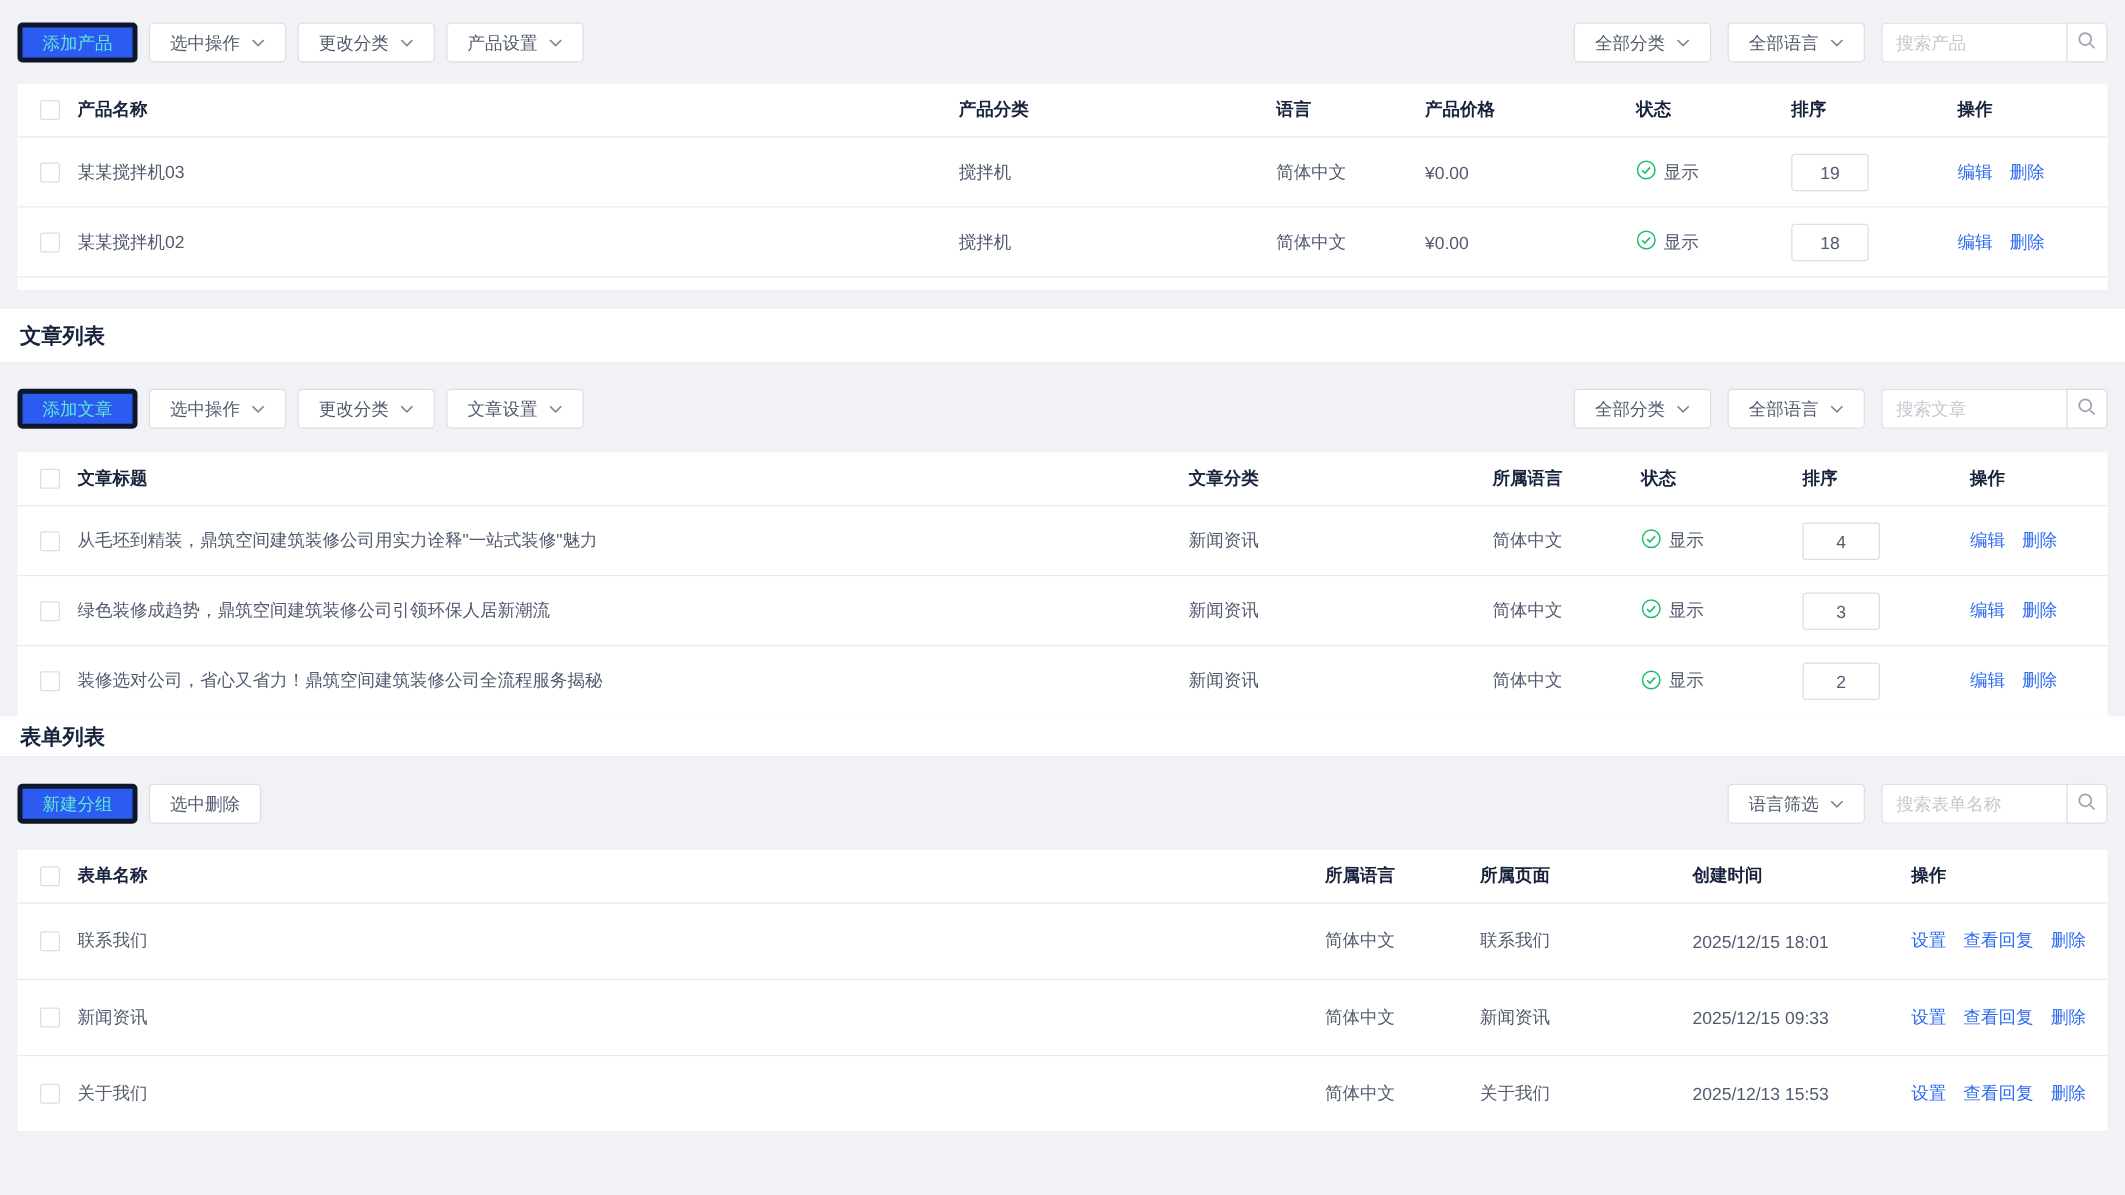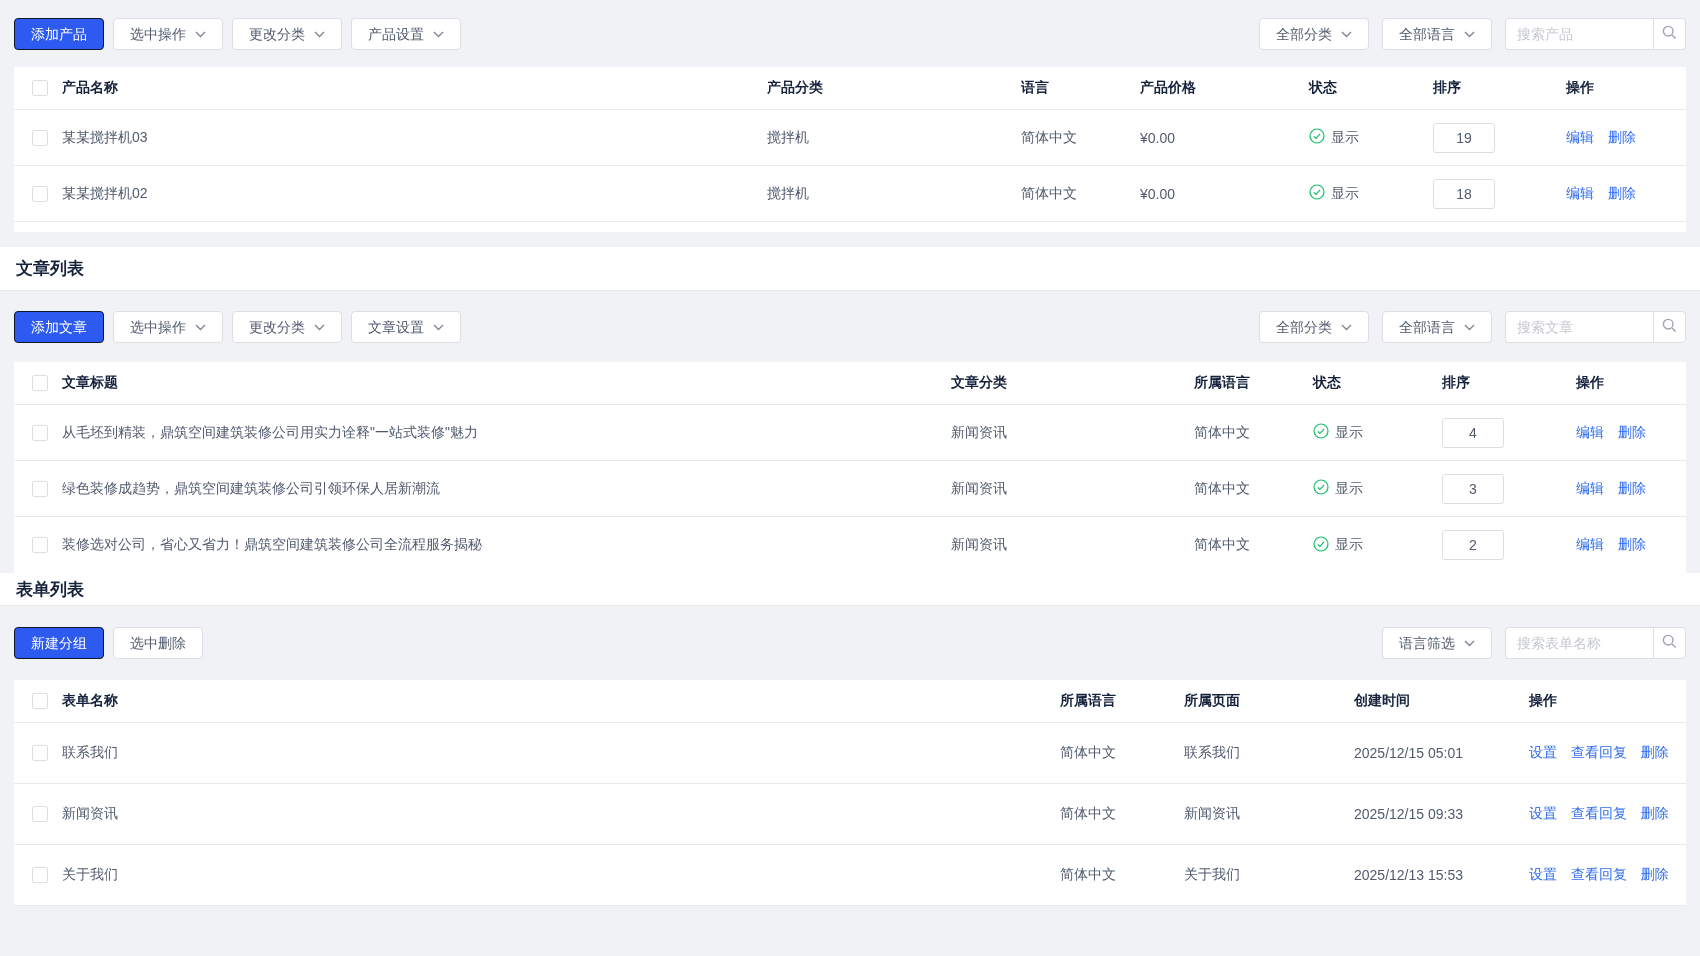--- a/index.html
+++ b/index.html
@@ -26,21 +26,21 @@
   .s1 .toolbar { height:67px; }
   .s2 .toolbar { height:71px; }
   .s3 .toolbar { height:74px; }
   .toolbar-left { display:flex; gap:9px; }
   .toolbar-right { margin-left:auto; display:flex; gap:13px; align-items:center; }
   .btn {
     height:32px; padding:0 16px; border-radius:4px; font-size:14px;
     display:inline-flex; align-items:center; gap:9px; cursor:pointer;
     white-space:nowrap; line-height:1;
   }
-  .btn-primary { background:#2d5af0; border:1px solid #0f172a; color:#ffffff; }
+  .btn-primary { background:#2d5af0; border:4px solid #0f172a; color:#5eead4; }
   .btn-default { background:#fff; border:1px solid #dcdee2; color:#515a6e;align-items:center; }
   .chevron { display:inline-flex; margin-top:1px; }
   
   .search-box { display:flex; height:32px; }
   .search-box input {
     width:148px; height:32px; padding:0 11px;
     border:1px solid #dcdee2; border-right:none; border-radius:4px 0 0 4px;
     font-size:14px; color:#515a6e; outline:none; background:#fff;
     font-family:Liberation Sans, sans-serif;
   }
@@ -400,21 +400,21 @@
       <div class="col f-time">创建时间</div>
       <div class="col f-act">操作</div>
     </div>
     <div class="trow tbody">
       <div class="c-check">
           <div class="checkbox"></div>
         </div>
       <div class="c-main">联系我们</div>
       <div class="col f-lang">简体中文</div>
       <div class="col f-page">联系我们</div>
-      <div class="col f-time">2025/12/15 05:01</div>
+      <div class="col f-time">2025/12/15 18:01</div>
       <div class="col f-act">
         <a class="link">设置</a>
         <a class="link">查看回复</a>
         <a class="link">删除</a>
       </div>
     </div>
     <div class="trow tbody">
       <div class="c-check">
           <div class="checkbox"></div>
         </div>

